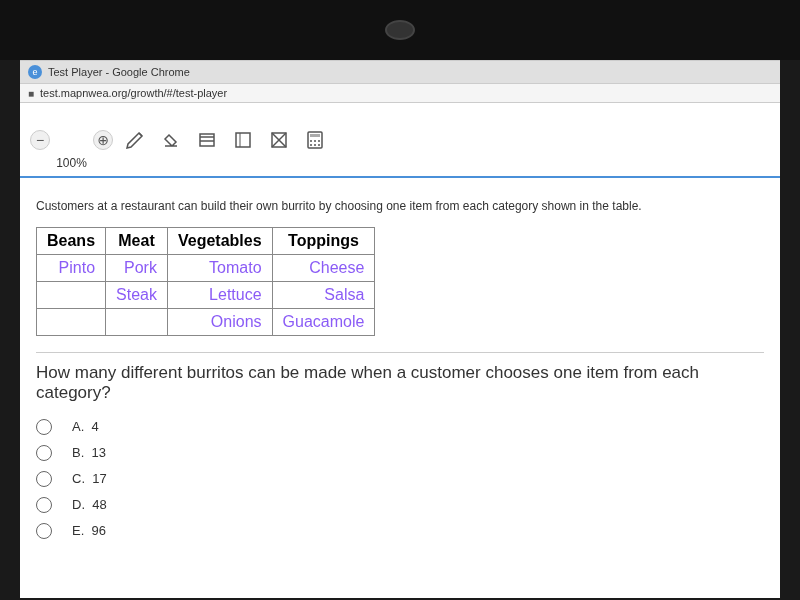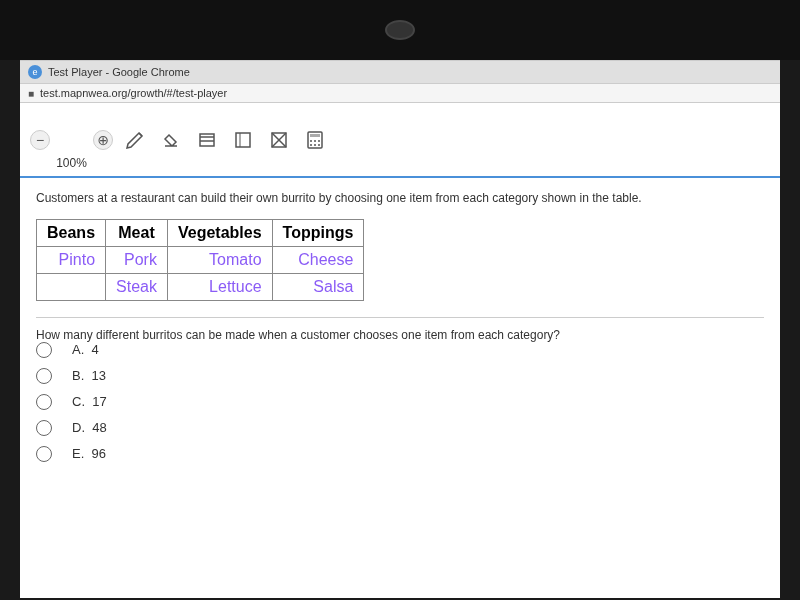--- a/index.html
+++ b/index.html
@@ -132,21 +132,21 @@
       cursor: pointer;
       color: #444;
       font-size: 16px;
     }
 
     
     .content-area {
       background: #fff;
       width: 760px;
       margin: 0 auto;
-      padding: 12px 16px;
+      padding: 20px 16px;
       min-height: 420px;
     }
 
     .question-text {
       font-size: 12px;
       color: #333;
       margin-bottom: 12px;
       line-height: 1.4;
     }
 
@@ -166,22 +166,23 @@
     }
 
     .burrito-table td {
       border: 1px solid #888;
       padding: 4px 10px;
       text-align: right;
       color: #8b5cf6;
     }
 
     .question-bottom {
-      font-size: 12px;
-      color: #333;
+      font-size: 17px;
+      color: #333;
+      margin-bottom: 16px;
       font-weight: normal;
     }
 
     
     .answer-choices {
       display: flex;
       flex-direction: column;
       gap: 10px;
     }
 
@@ -317,20 +318,26 @@
             <td>Pork</td>
             <td>Tomato</td>
             <td>Cheese</td>
           </tr>
           <tr>
             <td></td>
             <td>Steak</td>
             <td>Lettuce</td>
             <td>Salsa</td>
           </tr>
+          <tr>
+            <td></td>
+            <td></td>
+            <td>Onions</td>
+            <td>Guacamole</td>
+          </tr>
         </tbody>
       </table>
 
       <hr class="content-divider">
 
       <p class="question-bottom">How many different burritos can be made when a customer chooses one item from each category?</p>
 
       <div class="answer-choices">
 
         <div class="answer-option">

